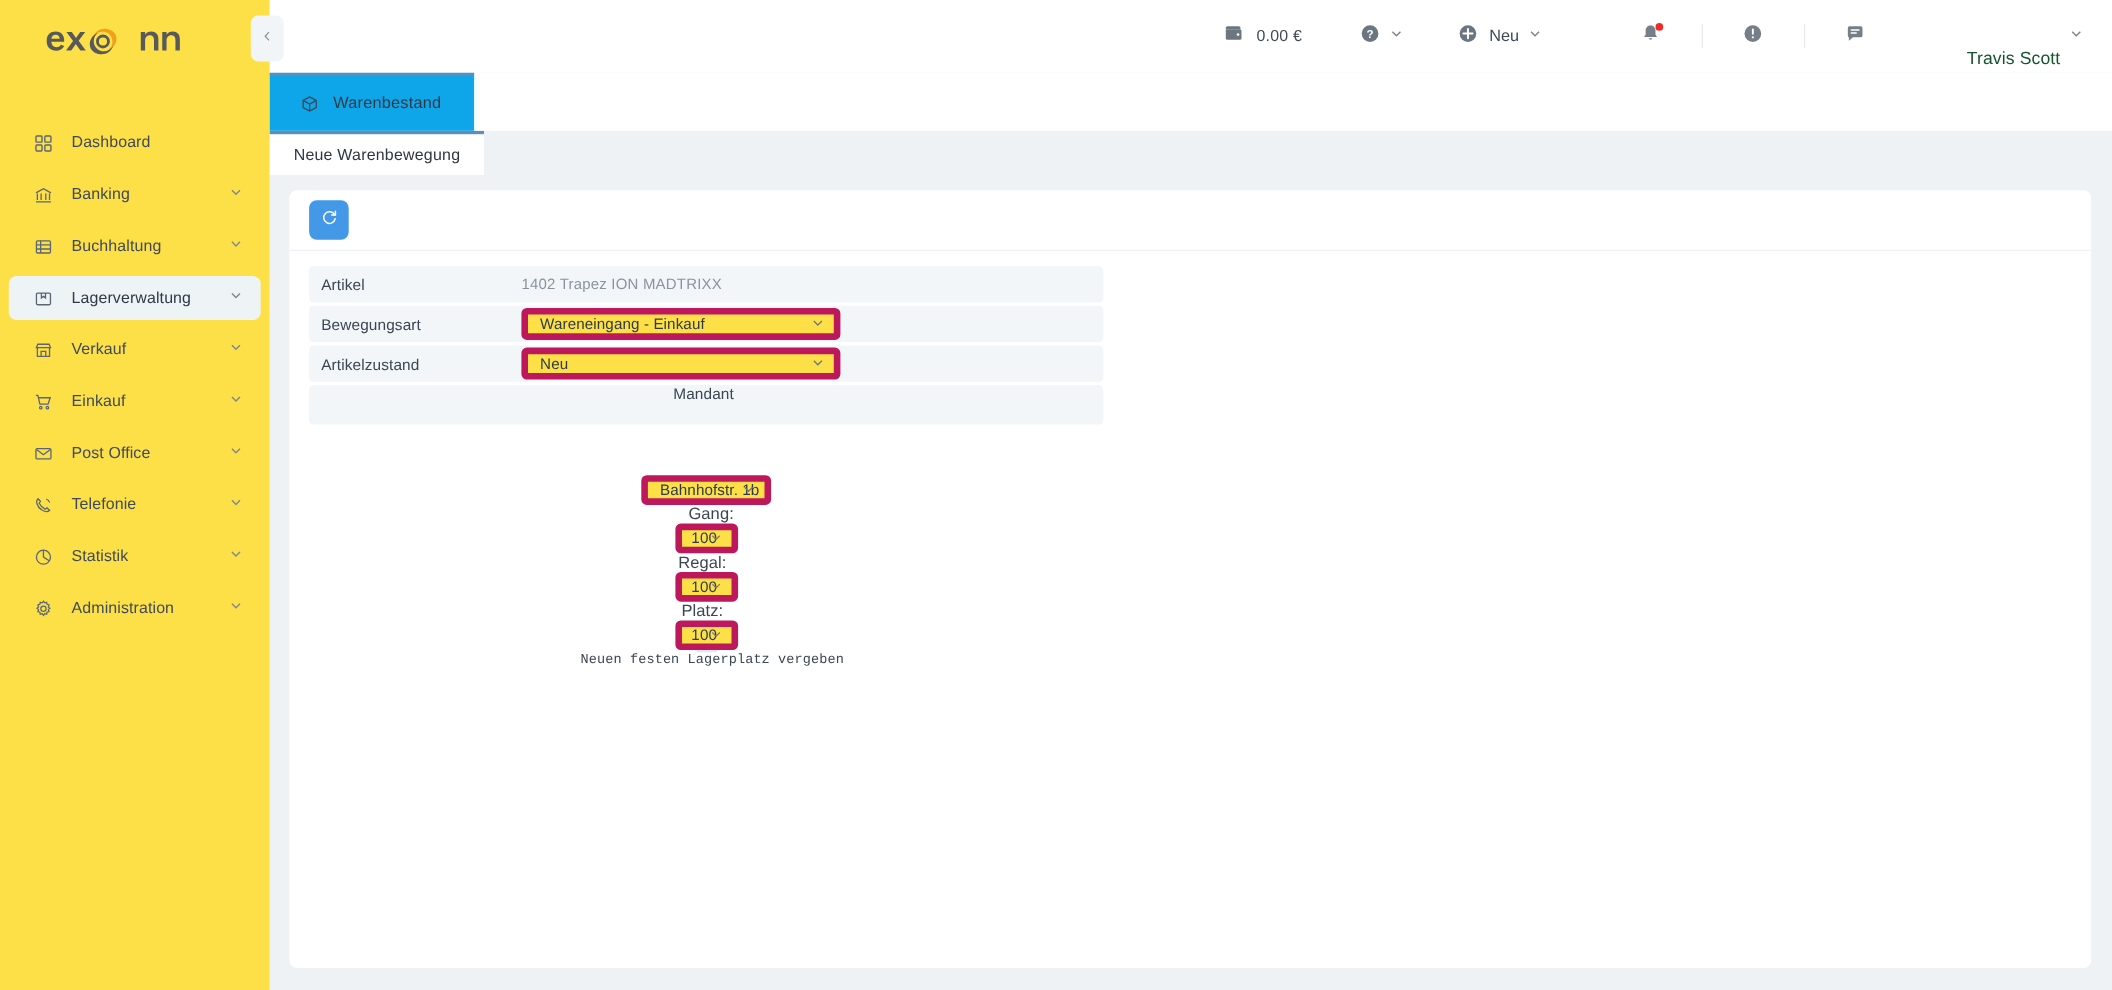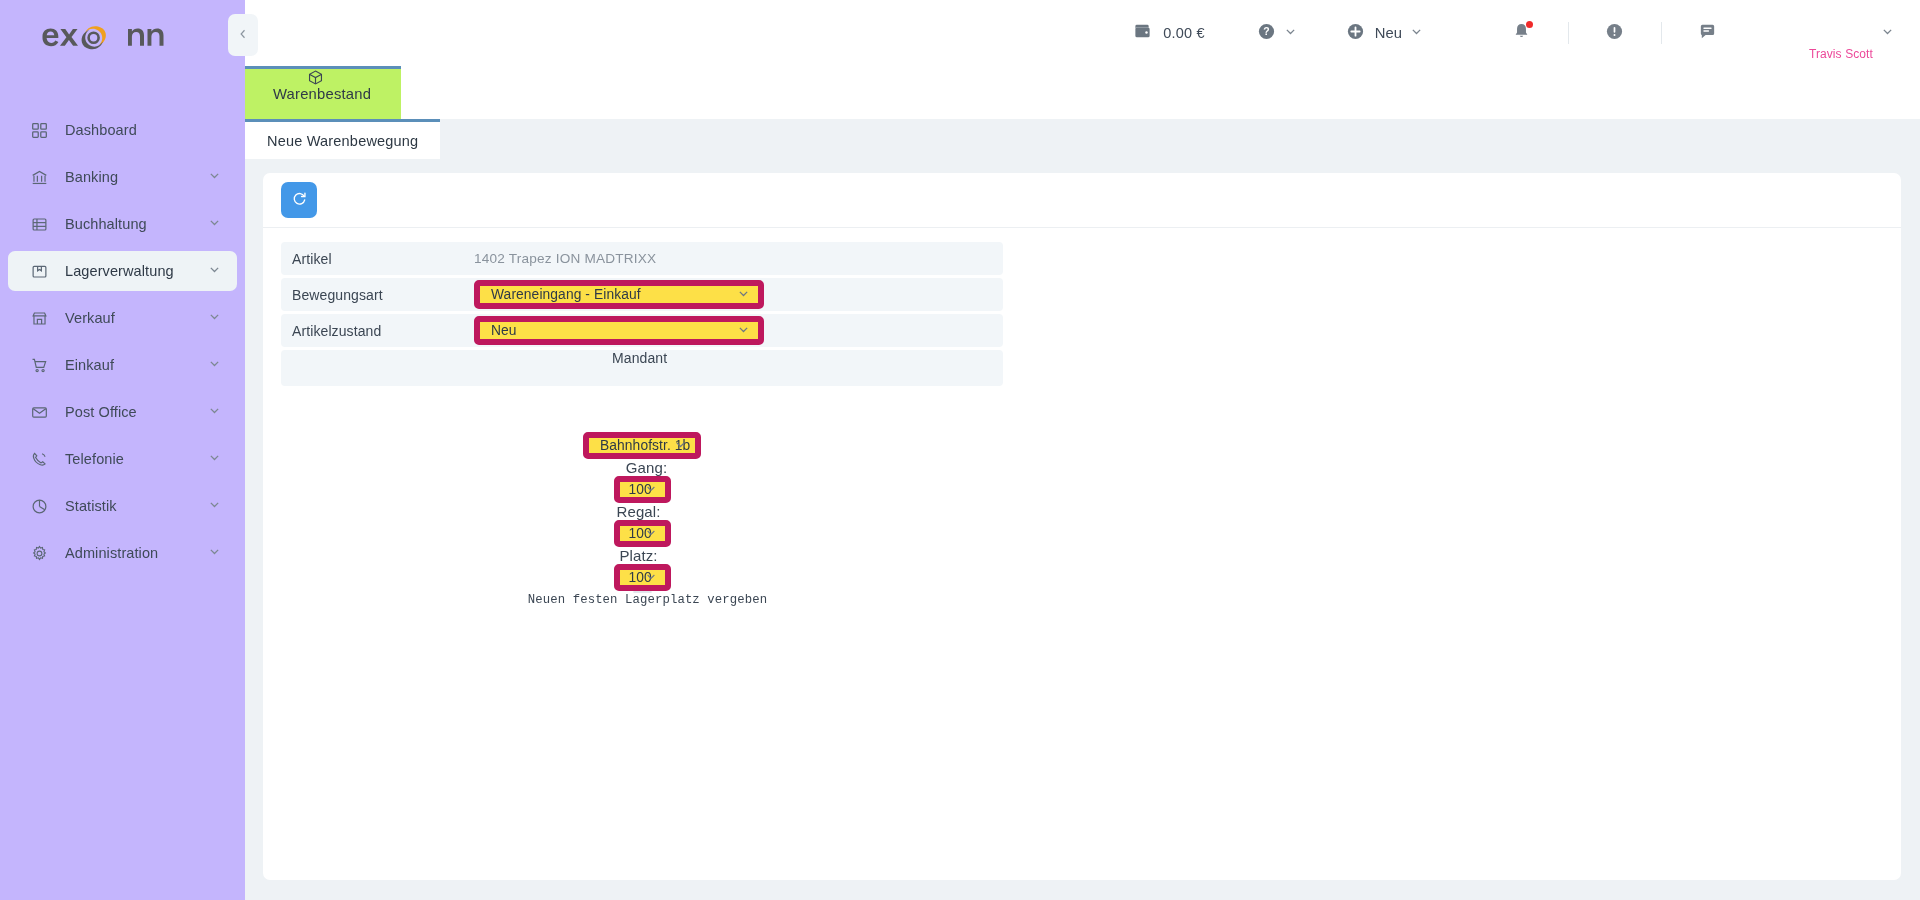--- a/index.html
+++ b/index.html
@@ -7,21 +7,21 @@
     width: 1920px; height: 900px;
     font-family: "Liberation Sans", sans-serif;
     background: #eef2f5;
     overflow: hidden;
   }
 
   
   #sidebar {
     position: absolute; left: 0; top: 0;
     width: 245px; height: 900px;
-    background: #c4b5fd;
+    background: #fde047;
     z-index: 5;
   }
   #logo-wrap {
     height: 78px;
     display: flex; align-items: center; padding-left: 36px;
   }
   .logo-svg { display: block; }
 
   #nav { margin-top: 32px; }
   .nav-item {
@@ -100,44 +100,43 @@
   }
   .notif-dot {
     position: absolute; top: 5px; right: 6px;
     width: 7px; height: 7px; border-radius: 50%;
     background: #f02a2a;
   }
   #user-area {
     display: flex; align-items: center; cursor: pointer;
     margin-left: 62px;
   }
-  #user-name { font-size: 12px; color: #ec4899; letter-spacing: .1px; margin-top: 41px; }
+  #user-name { font-size: 16px; color: #14532d; letter-spacing: .1px; margin-top: 41px; }
 
   
   #main {
     position: absolute; left: 245px; top: 66px;
     width: 1675px; height: 834px;
     background: #eef2f5;
   }
 
   #tabrow-1 {
     position: relative;
     height: 53px;
     background: #ffffff;
     display: flex; align-items: stretch;
   }
   .tab-primary {
     position: relative;
     display: flex; align-items: center;
     padding: 0 30px 0 28px;
-    background: #bef264;
+    background: #0ea5e9;
     border-top: 3px solid #5b8fb9;
     color: #2f3a47;
     cursor: pointer;
-    flex-direction: column;
   }
   .tab-primary .tab-ico { margin-right: 13px; color: #3b4653; display:flex; }
   .tab-primary .tab-lbl { font-size: 14.8px; letter-spacing: .2px; }
 
   #tabrow-2 {
     position: relative;
     height: 40px;
     display: flex; align-items: stretch;
     padding-left: 0;
   }

